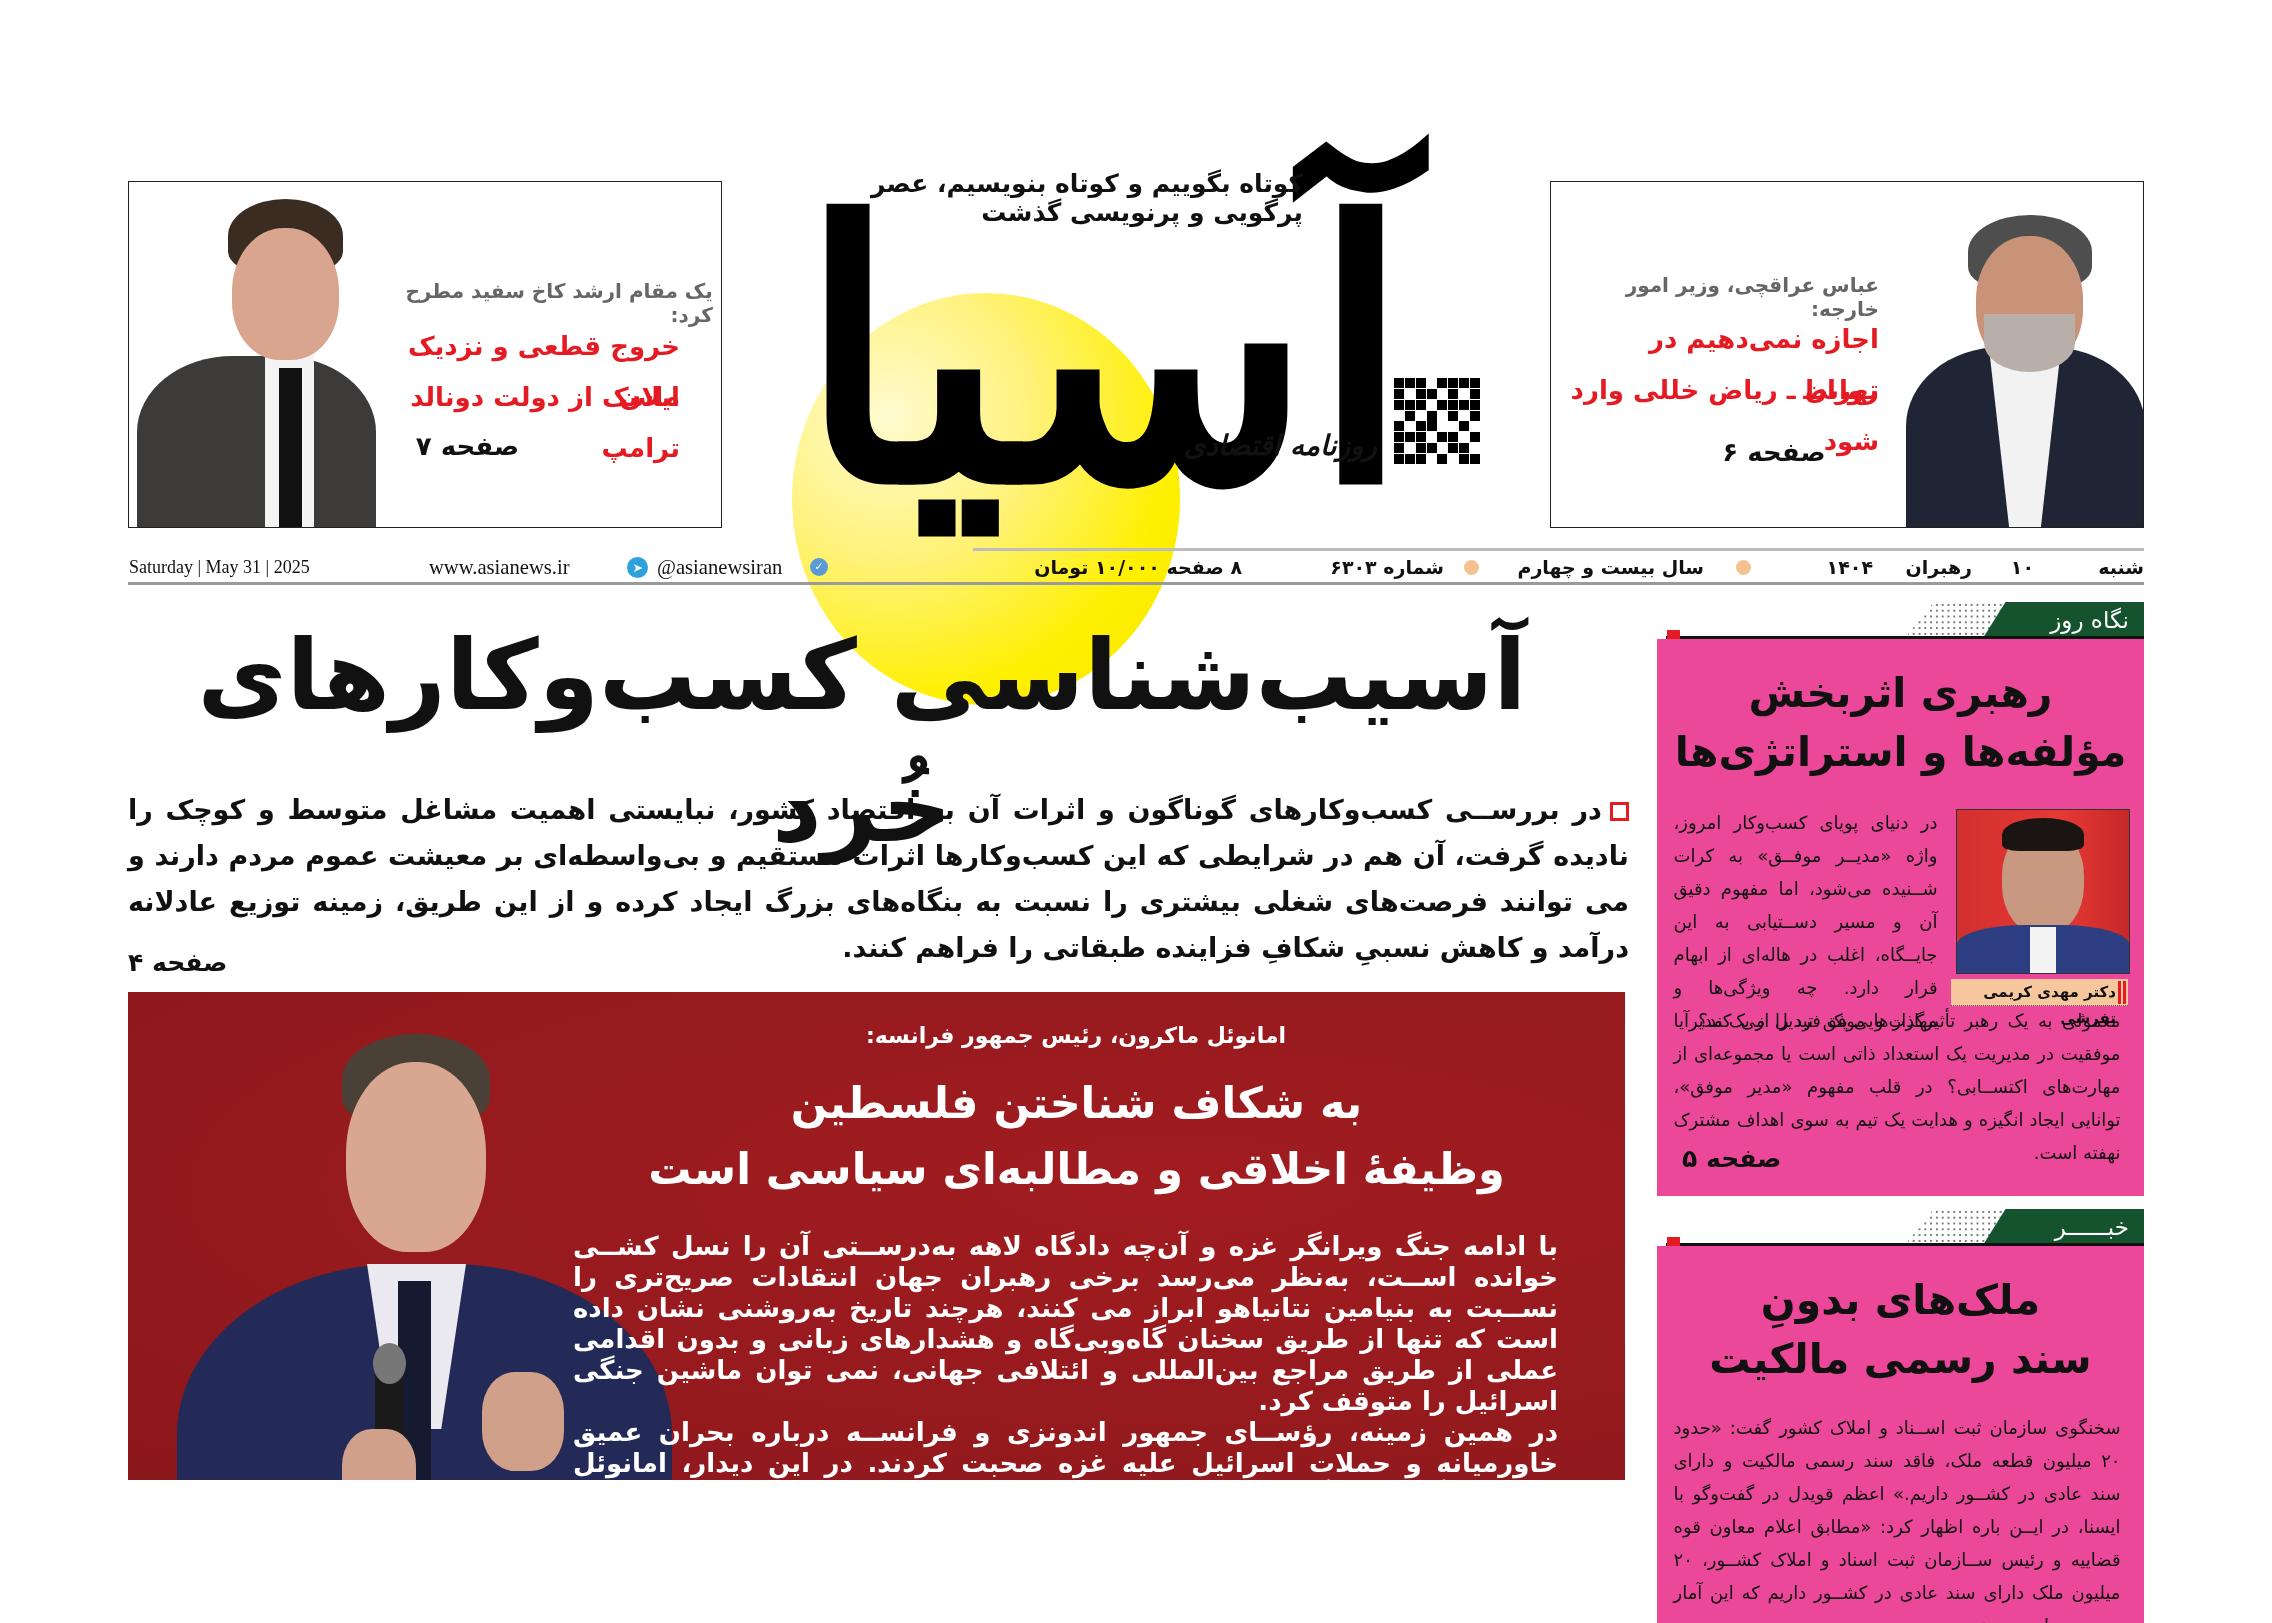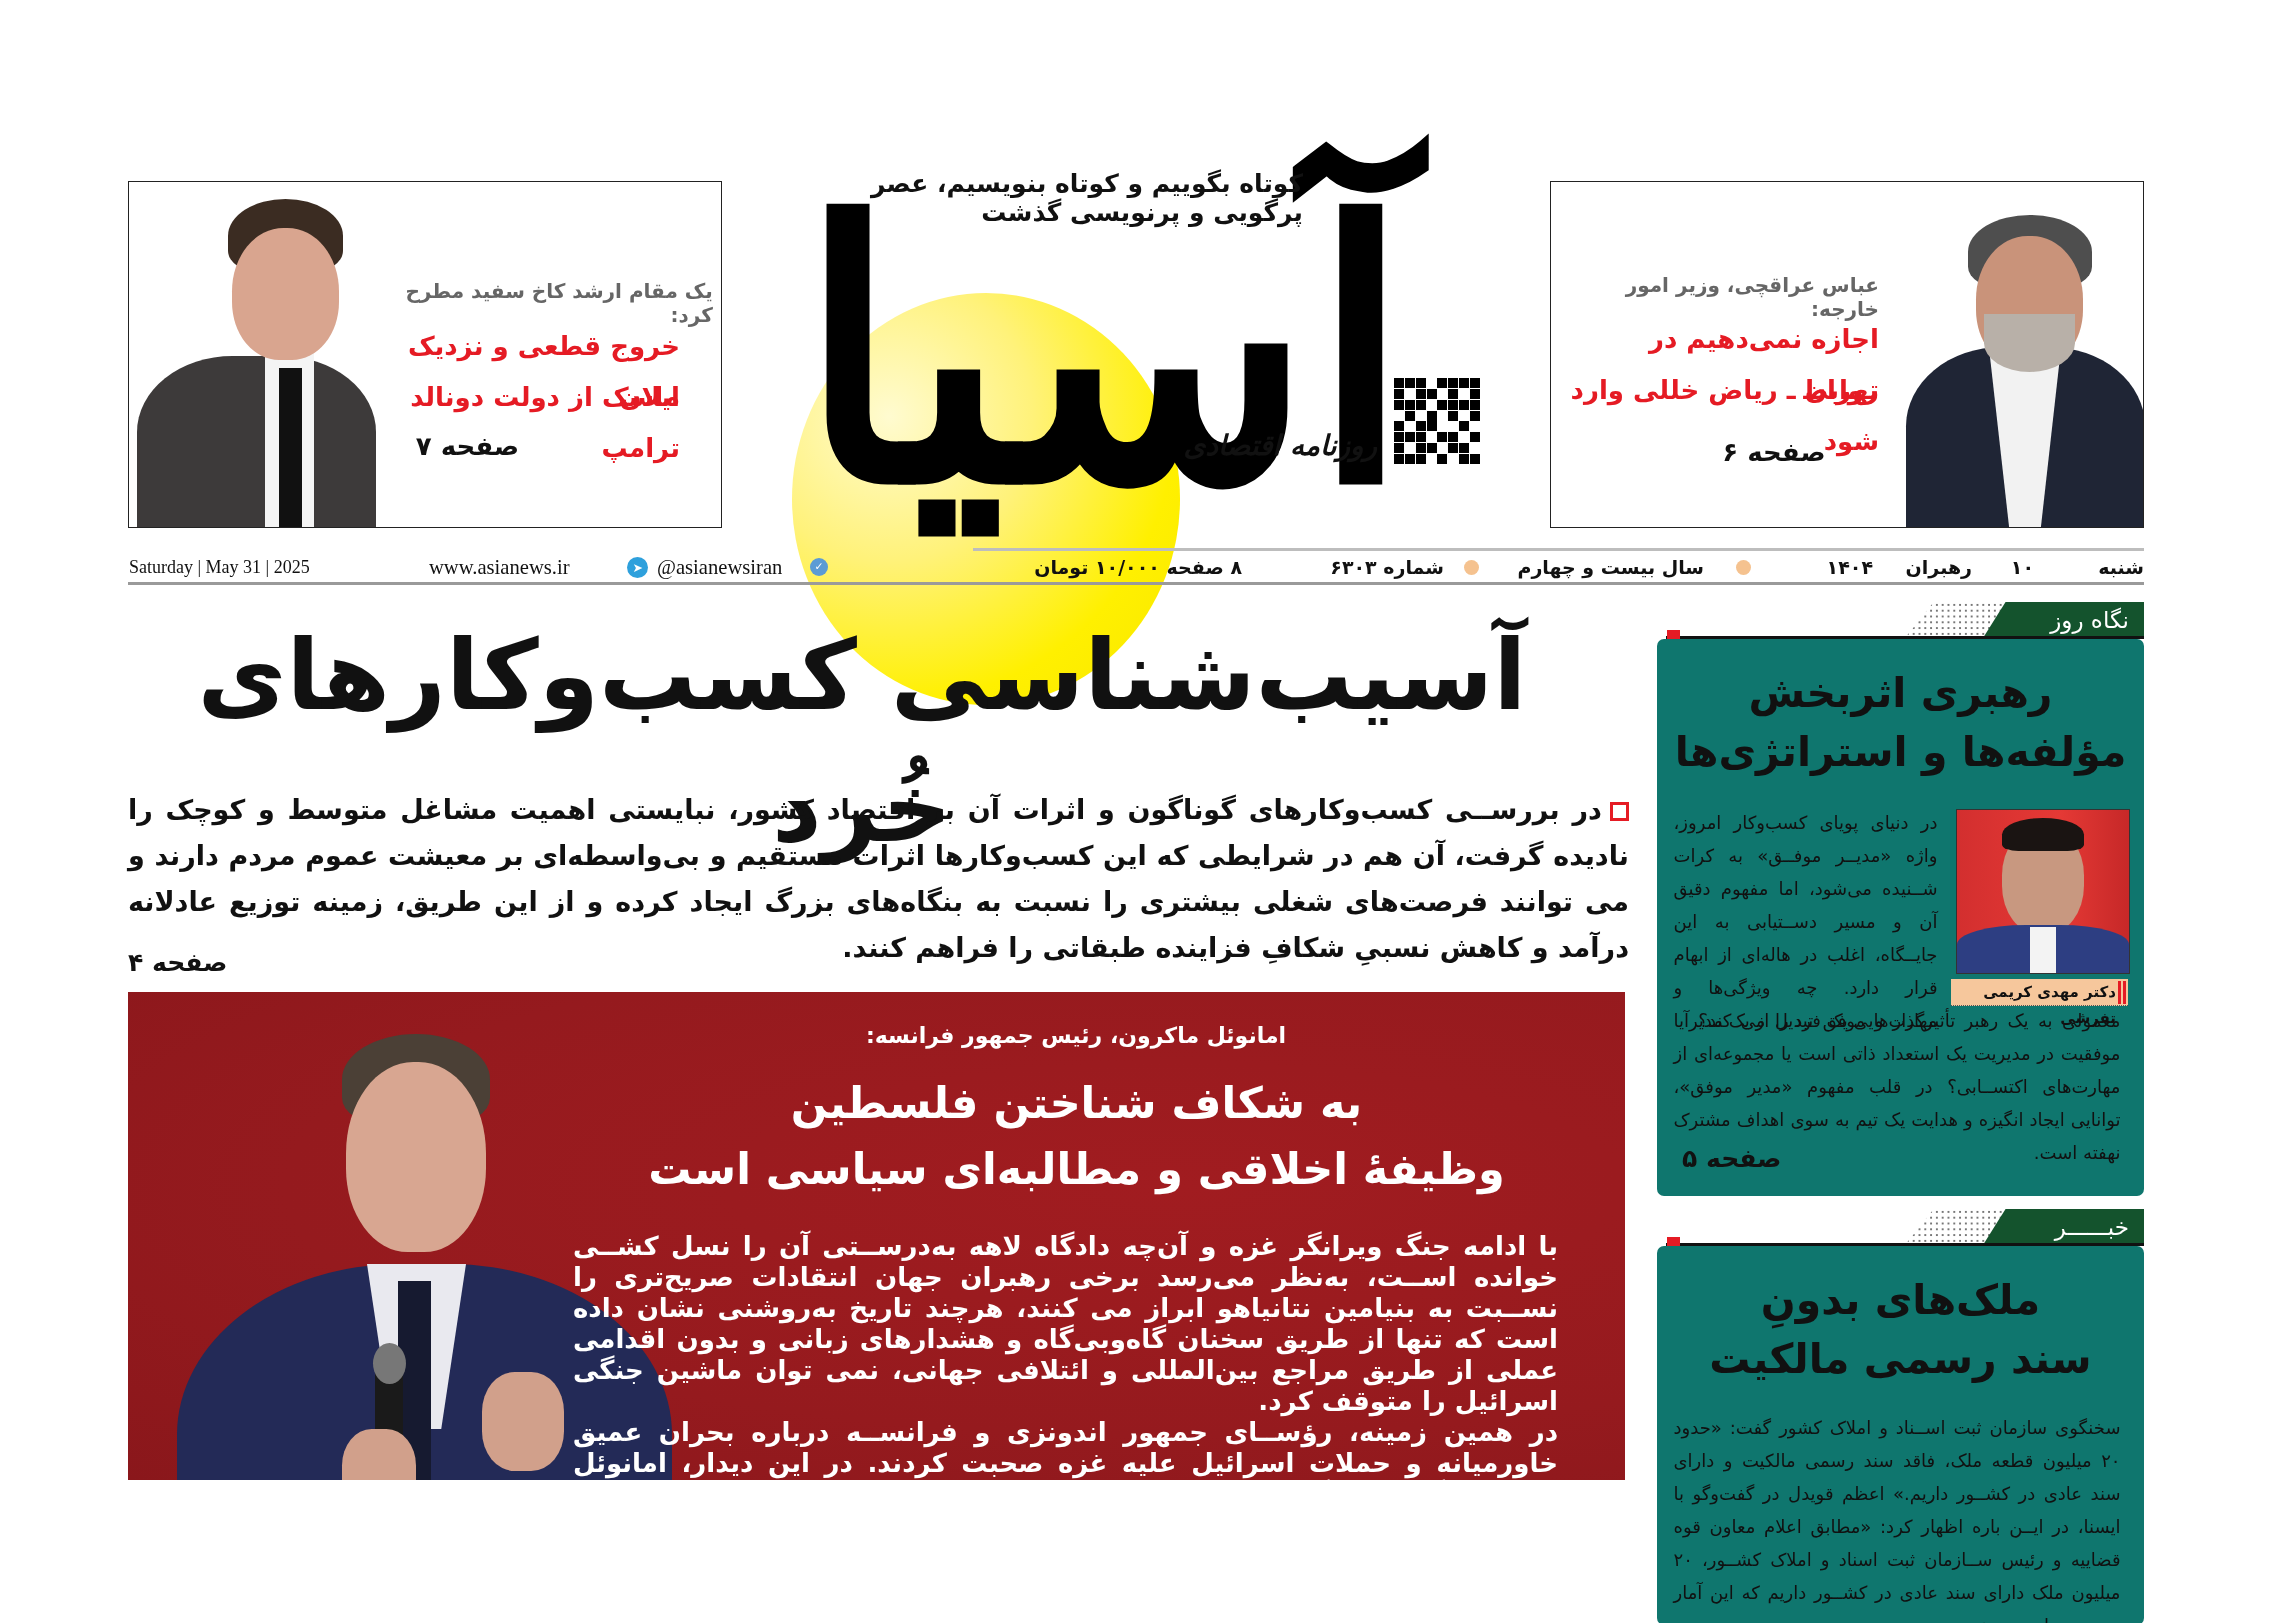--- a/index.html
+++ b/index.html
@@ -88,21 +88,21 @@
     left: 128px; top: 992px; width: 1497px; height: 488px;
     background: radial-gradient(ellipse at 70% 40%, #a11c20 0%, #951a1e 60%, #8a171b 100%);
     overflow: hidden;
   }
   .macron-kicker { left: 577px; top: 31px; width: 742px; text-align: center; direction: rtl; color: #fff; font-size: 22px; font-weight: bold; }
   .macron-head { left: 495px; top: 78px; width: 907px; text-align: center; direction: rtl; color: #fff; font-size: 43px; font-weight: bold; line-height: 66px; }
   .macron-body { left: 445px; top: 239px; width: 985px; direction: rtl; text-align: justify; color: #fff; font-size: 26px; font-weight: bold; line-height: 31px; }
   .macron-page { left: 610px; top: 536px; color: #fff; font-size: 26px; font-weight: bold; direction: rtl; }
 
   
-  .col-box { left: 1657px; width: 487px; background: #0f766e; border-radius: 7px; }
+  .col-box { left: 1657px; width: 487px; background: #ec4899; }
   .section-tab {
     height: 36px; background: #14532d; color: #fff; font-size: 23px; line-height: 36px; text-align: right;
     padding-right: 15px; direction: rtl; clip-path: polygon(14% 0, 100% 0, 100% 100%, 0 100%);
   }
   .hatch {
     height: 36px;
     background-image: radial-gradient(#777 1px, transparent 1.1px);
     background-size: 5.8px 5.8px;
     clip-path: polygon(25% 0, 100% 0, 75% 100%, 0 100%);
   }

